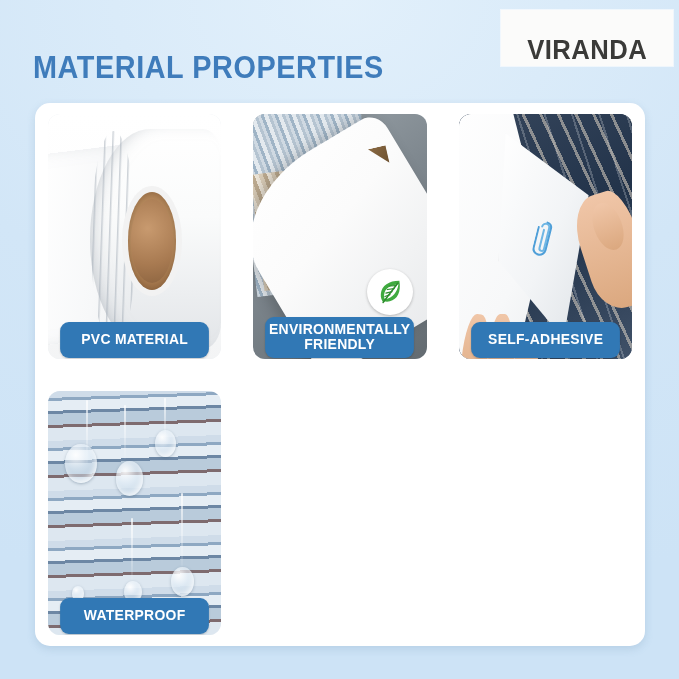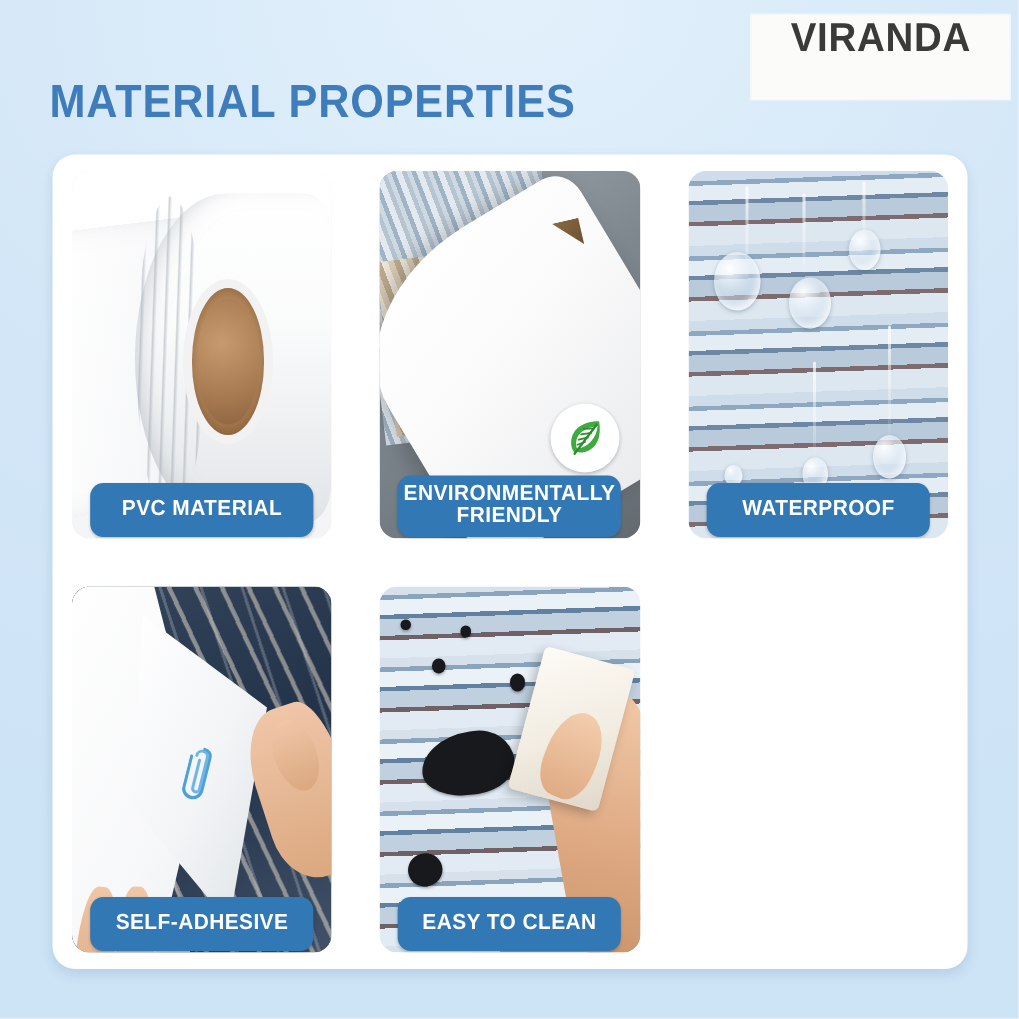--- a/index.html
+++ b/index.html
@@ -11,21 +11,21 @@
   .page{
     position:relative;width:679px;height:679px;
     background:
       radial-gradient(120% 90% at 50% 0%, #e2f0fb 0%, #d2e6f7 55%, #cde3f6 100%);
   }
 
   
   .brand-box{
     position:absolute;left:501px;top:10px;width:172px;height:56px;
     background:#fbfbfa;
-    display:flex;align-items:flex-start;justify-content:center;
+    display:flex;align-items:flex-end;justify-content:center;
     box-shadow:0 0 0 1px rgba(255,255,255,.6);
   }
   .brand-text{
     font-size:27px;font-weight:bold;letter-spacing:.5px;
     color:#3a3a38;
     font-family:"Liberation Sans", sans-serif;
     transform:scaleX(.95);
   }
 
   
@@ -380,41 +380,20 @@
         <div class="label two-line">
           <span>
             <span>ENVIRONMENTALLY</span><br>
             <span>FRIENDLY</span>
           </span>
         </div>
       </div>
 
       <div class="tile">
         <div class="thumb">
-          <div class="wtr">
-            <div class="trail" style="left:22%;top:4%;height:26%;"></div>
-            <div class="trail" style="left:44%;top:6%;height:22%;"></div>
-            <div class="trail" style="left:67%;top:3%;height:18%;"></div>
-            <div class="trail" style="left:77%;top:42%;height:30%;"></div>
-            <div class="trail" style="left:48%;top:52%;height:26%;"></div>
-            <div class="drop" style="left:10%;top:22%;width:18%;height:16%;"></div>
-            <div class="drop" style="left:39%;top:29%;width:16%;height:14%;"></div>
-            <div class="drop" style="left:62%;top:16%;width:12%;height:11%;"></div>
-            <div class="drop" style="left:71%;top:72%;width:13%;height:12%;"></div>
-            <div class="drop" style="left:44%;top:78%;width:10%;height:9%;"></div>
-            <div class="drop" style="left:14%;top:80%;width:7%;height:6%;"></div>
-            <div class="drop" style="left:26%;top:86%;width:5%;height:5%;"></div>
-            <div class="drop" style="left:57%;top:88%;width:6%;height:5%;"></div>
-          </div>
-        </div>
-        <div class="label">WATERPROOF</div>
-      </div>
-
-      <div class="tile">
-        <div class="thumb">
           <div class="adh">
             <div class="adh-marble"></div>
             <div class="adh-white"></div>
             <div class="adh-flap"></div>
             <div class="adh-clip">
               <svg width="17" height="40" viewBox="0 0 17 40" aria-hidden="true">
                 <path d="M8.5 3.2c2.6 0 4.6 2 4.6 4.5v22.6c0 3.4-2.7 6.1-6.1 6.1S.9 33.7.9 30.3V9.6" stroke="#4f9fd8" stroke-width="2.2" fill="none" stroke-linecap="round"></path>
                 <path d="M4.2 8.2c0-2 1.6-3.6 3.6-3.6S11.4 6.2 11.4 8.2v21.6c0 1.3-1 2.3-2.3 2.3s-2.3-1-2.3-2.3V11" stroke="#6fb6e4" stroke-width="2" fill="none" stroke-linecap="round"></path>
               </svg>
             </div>
@@ -423,32 +402,36 @@
             <div class="adh-hand f1"></div>
             <div class="adh-hand f2"></div>
             <div class="adh-hand f3"></div>
           </div>
         </div>
         <div class="label">SELF-ADHESIVE</div>
       </div>
 
       <div class="tile">
         <div class="thumb">
-          <div class="cln">
-            <div class="stain big"></div>
-            <div class="stain" style="left:11%;top:73%;width:13%;height:9%;transform:rotate(-14deg);"></div>
-            <div class="stain" style="left:32%;top:87%;width:5%;height:4%;"></div>
-            <div class="stain" style="left:20%;top:20%;width:5%;height:4%;"></div>
-            <div class="stain" style="left:8%;top:9%;width:4%;height:3%;"></div>
-            <div class="stain" style="left:31%;top:11%;width:4%;height:3%;"></div>
-            <div class="stain" style="left:50%;top:24%;width:6%;height:5%;"></div>
-            <div class="cln-hand"></div>
-            <div class="sponge"></div>
-            <div class="cln-thumb"></div>
+          <div class="wtr">
+            <div class="trail" style="left:22%;top:4%;height:26%;"></div>
+            <div class="trail" style="left:44%;top:6%;height:22%;"></div>
+            <div class="trail" style="left:67%;top:3%;height:18%;"></div>
+            <div class="trail" style="left:77%;top:42%;height:30%;"></div>
+            <div class="trail" style="left:48%;top:52%;height:26%;"></div>
+            <div class="drop" style="left:10%;top:22%;width:18%;height:16%;"></div>
+            <div class="drop" style="left:39%;top:29%;width:16%;height:14%;"></div>
+            <div class="drop" style="left:62%;top:16%;width:12%;height:11%;"></div>
+            <div class="drop" style="left:71%;top:72%;width:13%;height:12%;"></div>
+            <div class="drop" style="left:44%;top:78%;width:10%;height:9%;"></div>
+            <div class="drop" style="left:14%;top:80%;width:7%;height:6%;"></div>
+            <div class="drop" style="left:26%;top:86%;width:5%;height:5%;"></div>
+            <div class="drop" style="left:57%;top:88%;width:6%;height:5%;"></div>
           </div>
         </div>
-        <div class="label">EASY TO CLEAN</div>
+        <div class="label">WATERPROOF</div>
       </div>
+
 
 
     </div>
   </div>
 </div>
 
 </body></html>

